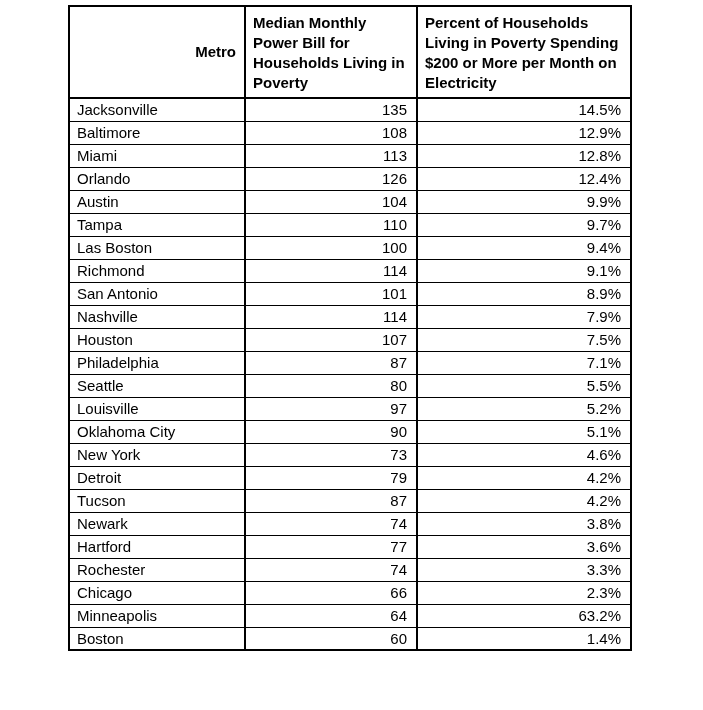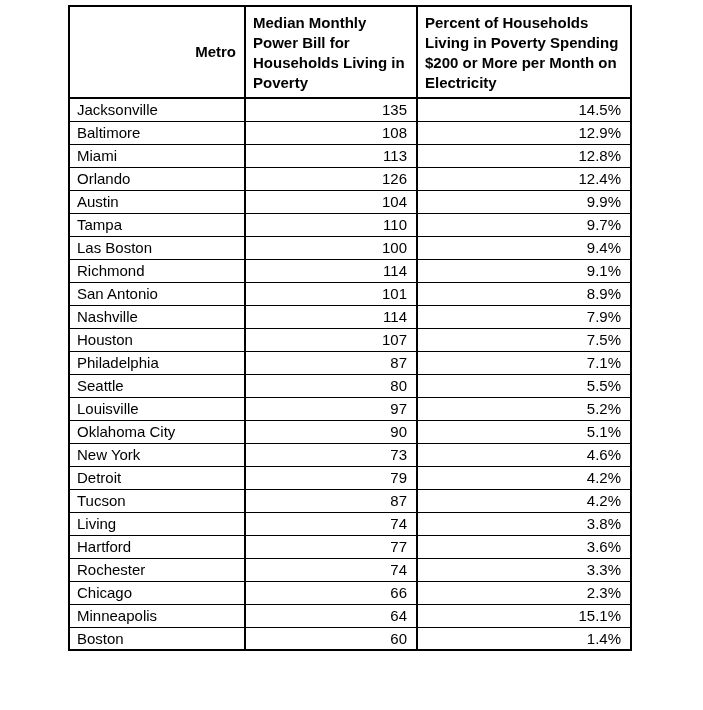--- a/index.html
+++ b/index.html
@@ -155,21 +155,21 @@
         <td class="cell-text">Detroit</td>
         <td class="cell-num">79</td>
         <td class="cell-num">4.2%</td>
       </tr>
       <tr>
         <td class="cell-text">Tucson</td>
         <td class="cell-num">87</td>
         <td class="cell-num">4.2%</td>
       </tr>
       <tr>
-        <td class="cell-text">Living</td>
+        <td class="cell-text">Newark</td>
         <td class="cell-num">74</td>
         <td class="cell-num">3.8%</td>
       </tr>
       <tr>
         <td class="cell-text">Hartford</td>
         <td class="cell-num">77</td>
         <td class="cell-num">3.6%</td>
       </tr>
       <tr>
         <td class="cell-text">Rochester</td>
@@ -177,21 +177,21 @@
         <td class="cell-num">3.3%</td>
       </tr>
       <tr>
         <td class="cell-text">Chicago</td>
         <td class="cell-num">66</td>
         <td class="cell-num">2.3%</td>
       </tr>
       <tr>
         <td class="cell-text">Minneapolis</td>
         <td class="cell-num">64</td>
-        <td class="cell-num">15.1%</td>
+        <td class="cell-num">63.2%</td>
       </tr>
       <tr>
         <td class="cell-text">Boston</td>
         <td class="cell-num">60</td>
         <td class="cell-num">1.4%</td>
       </tr>
     </tbody>
 </table>
 
 </body></html>

